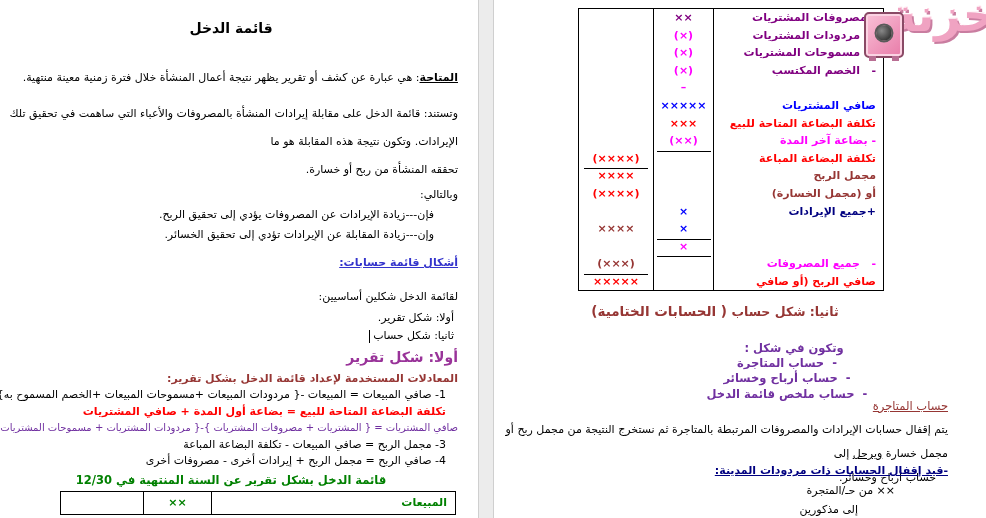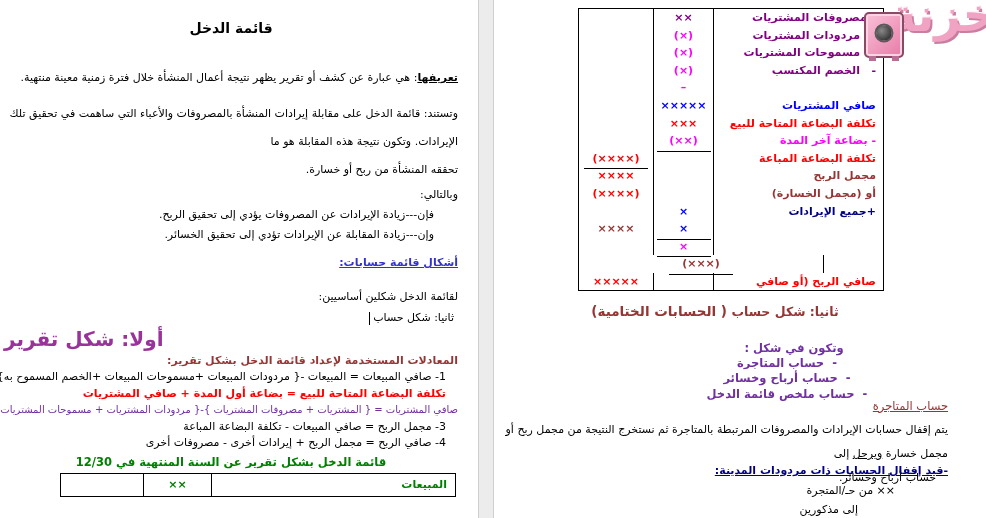--- a/index.html
+++ b/index.html
@@ -18,21 +18,21 @@
   .doc-title{padding-top:20px;text-align:center;font-weight:bold;font-size:14px;}
   .p-def{margin-top:33px;line-height:18px;}
   .basis1{margin-top:13px;line-height:28px;}
   .basis2{line-height:28px;}
   .thus{line-height:21px;}
   .rule{line-height:20px;padding-right:24px;}
   .forms-heading{margin-top:6px;line-height:24px;font-weight:bold;}
   .forms-intro{margin-top:10px;line-height:24px;}
   .form-line{line-height:18px;padding-right:4px;}
   .text-cursor{display:inline-block;width:1px;height:13px;background:#000;vertical-align:middle;margin-right:3px;}
-  .report-heading{margin-top:2px;text-align:left;font-weight:bold;font-size:20px;line-height:20px;color:#993399;}
+  .report-heading{margin-top:2px;text-align:right;font-weight:bold;font-size:14px;line-height:20px;color:#993399;}
   .eq-heading{margin-top:3px;line-height:17px;font-weight:bold;color:#963634;}
   .eq{line-height:16.5px;padding-right:12px;white-space:nowrap;}
   .eq-purple{padding-right:0;font-size:10px;}
   .green-title{margin-top:2px;text-align:center;font-weight:bold;font-size:11.5px;line-height:16px;color:#008000;}
   .ltable{margin-top:3px;margin-right:2px;width:394px;border:1px solid #000;box-sizing:content-box;
           color:#008000;font-weight:bold;}
   .lrow{display:flex;height:22px;line-height:22px;}
   .lc-lbl{width:244px;padding-right:8px;border-left:1px solid #000;box-sizing:border-box;}
   .lc-mid{width:68px;text-align:center;border-left:1px solid #000;box-sizing:border-box;}
   .lc-lft{flex:1;}
@@ -76,31 +76,32 @@
 </style>
 </head>
 <body>
 
 <div class="screen">
 
   <div class="left-page">
     <div class="doc-title">قائمة الدخل</div>
 
     <div class="p-def">
-      <span class="u-text bold">تعريفها</span><span>: هي عبارة عن كشف أو تقرير يظهر نتيجة أعمال المنشأة خلال فترة زمنية معينة منتهية.</span>
+      <span class="u-text bold">المتاحة</span><span>: هي عبارة عن كشف أو تقرير يظهر نتيجة أعمال المنشأة خلال فترة زمنية معينة منتهية.</span>
     </div>
 
     <div class="basis1">وتستند: قائمة الدخل على مقابلة إيرادات المنشأة بالمصروفات والأعباء التي ساهمت في تحقيق تلك الإيرادات. وتكون نتيجة هذه المقابلة هو ما</div>
     <div class="basis2">تحققه المنشأة من ربح أو خسارة.</div>
     <div class="thus">وبالتالي:</div>
     <div class="rule">فإن---زيادة الإيرادات عن المصروفات يؤدي إلى تحقيق الربح.</div>
     <div class="rule">وإن---زيادة المقابلة عن الإيرادات تؤدي إلى تحقيق الخسائر.</div>
 
     <div class="forms-heading c-link u-text">أشكال قائمة حسابات:</div>
     <div class="forms-intro">لقائمة الدخل شكلين أساسيين:</div>
+    <div class="form-line">أولا: شكل تقرير.</div>
     <div class="form-line">
       <span>ثانيا: شكل حساب</span><span class="text-cursor"></span>
     </div>
 
     <div class="report-heading">أولا: شكل تقرير</div>
     <div class="eq-heading">المعادلات المستخدمة لإعداد قائمة الدخل بشكل تقرير:</div>
 
     <div class="eq">1- صافي المبيعات = المبيعات -{ مردودات المبيعات +مسموحات المبيعات +الخصم المسموح به}</div>
     <div class="eq c-red bold">تكلفة البضاعة المتاحة للبيع = بضاعة أول المدة + صافي المشتريات</div>
     <div class="eq eq-purple c-dpurple">صافي المشتريات = { المشتريات + مصروفات المشتريات }-{ مردودات المشتريات + مسموحات المشتريات + الخصم المكتسب}</div>
@@ -186,20 +187,21 @@
       <div class="a-lbl"></div>
       <div class="a-mid"><span class="c-blue uline">×</span></div>
       <div class="a-lft"><span class="c-maroon">××××</span></div>
     </div>
     <div class="arow">
       <div class="a-lbl"></div>
       <div class="a-mid"><span class="c-magenta uline">×</span></div>
       <div class="a-lft"><span></span></div>
     </div>
     <div class="arow">
+      <div class="a-lbl c-magenta">-&nbsp;&nbsp;&nbsp;جميع المصروفات</div>
       <div class="a-mid"><span></span></div>
       <div class="a-lft"><span class="c-maroon uline">(×××)</span></div>
     </div>
     <div class="arow">
       <div class="a-lbl c-red">صافي الربح (أو صافي الخسارة)</div>
       <div class="a-mid"><span></span></div>
       <div class="a-lft"><span class="c-red">×××××</span></div>
     </div>
   </div>
 

